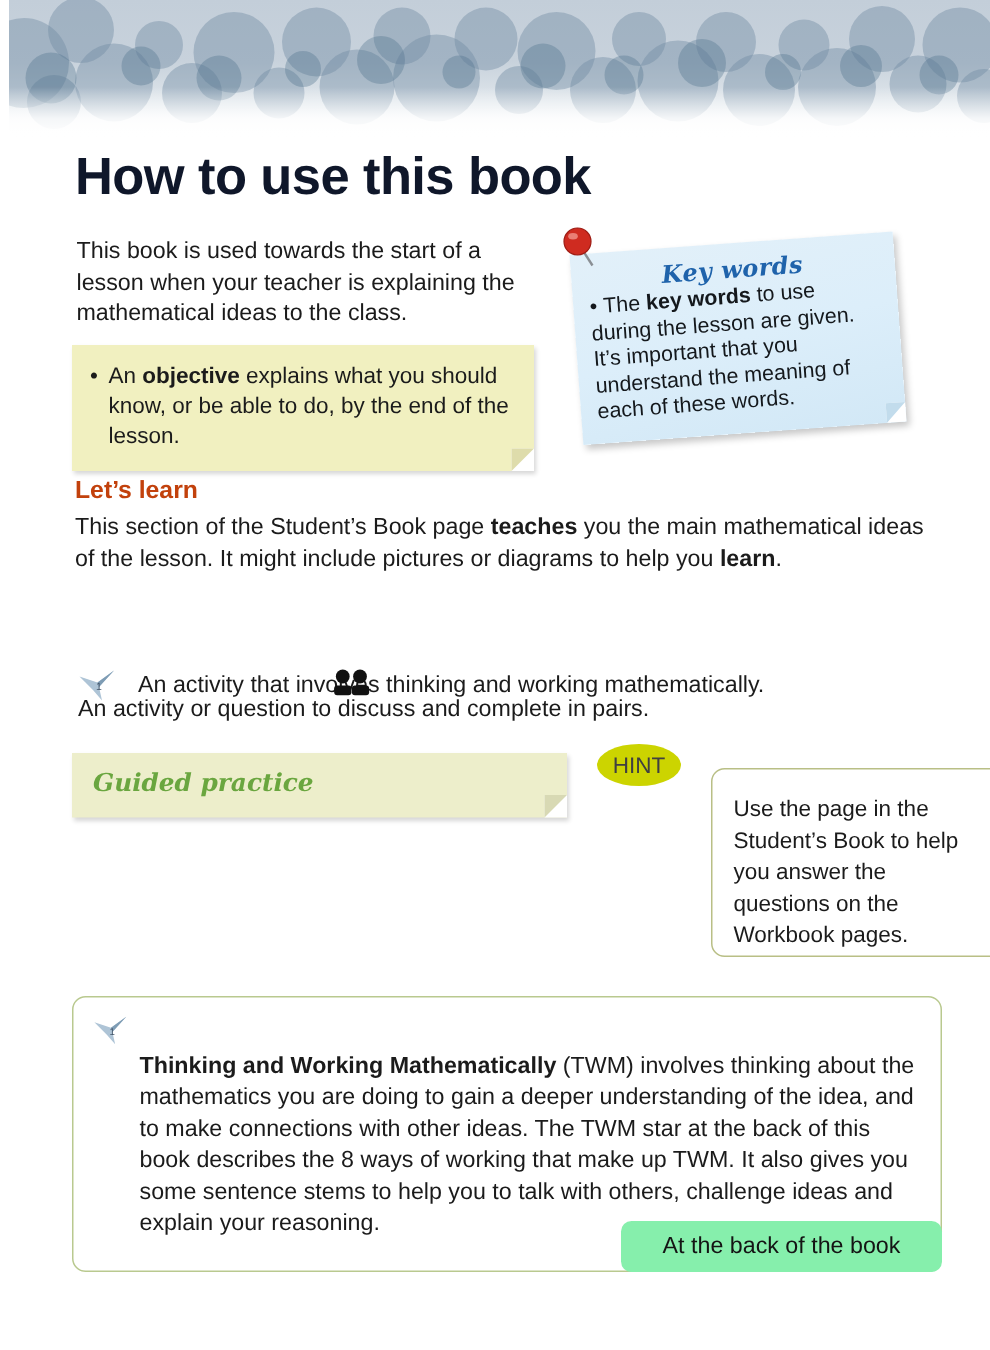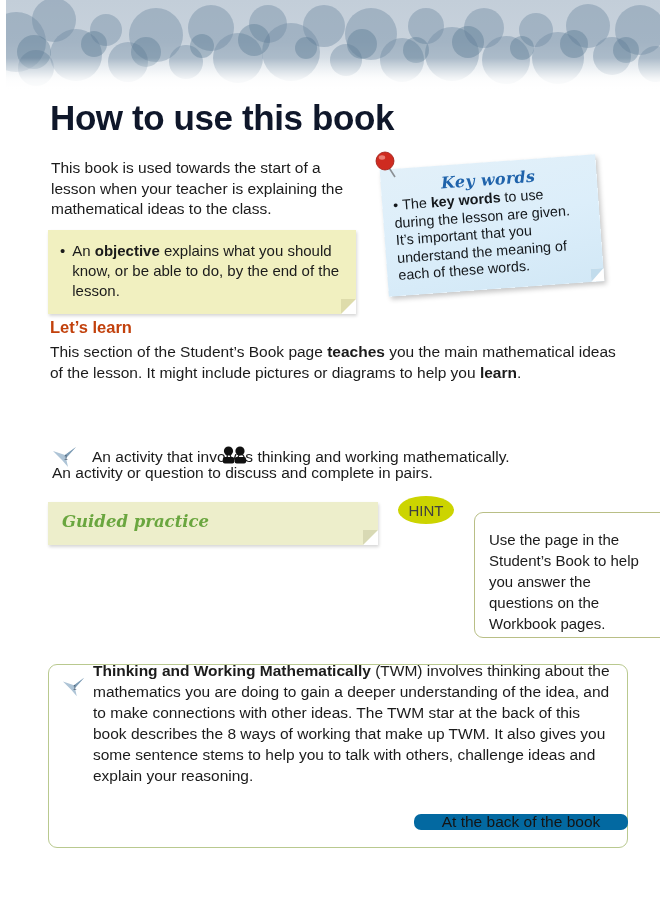--- a/index.html
+++ b/index.html
@@ -241,42 +241,42 @@
     width: 580px;
     height: 184px;
     background: #ffffff;
     border: 1px solid #b9c98f;
     border-radius: 9px;
     box-sizing: border-box;
   }
   .twm-inner {
     position: absolute;
     left: 62px;
-    top: 660px;
+    top: 700px;
     width: 550px;
     font-size: 15.5px;
     line-height: 21px;
   }
   .twm-icon-abs {
     position: absolute;
     left: 62px;
     top: 676px;
     width: 24px;
     height: 22px;
   }
   .twm-text {
     padding-left: 31px;
   }
   .back-badge {
     position: absolute;
     left: 414px;
     top: 814px;
     width: 214px;
-    height: 16px;
-    background: #0369a1;
+    height: 34px;
+    background: #86efac;
     border-radius: 7px;
     display: flex;
     align-items: center;
     justify-content: center;
     font-size: 15.5px;
     color: #141414;
     z-index: 3;
   }
 
   b { font-weight: bold; }

